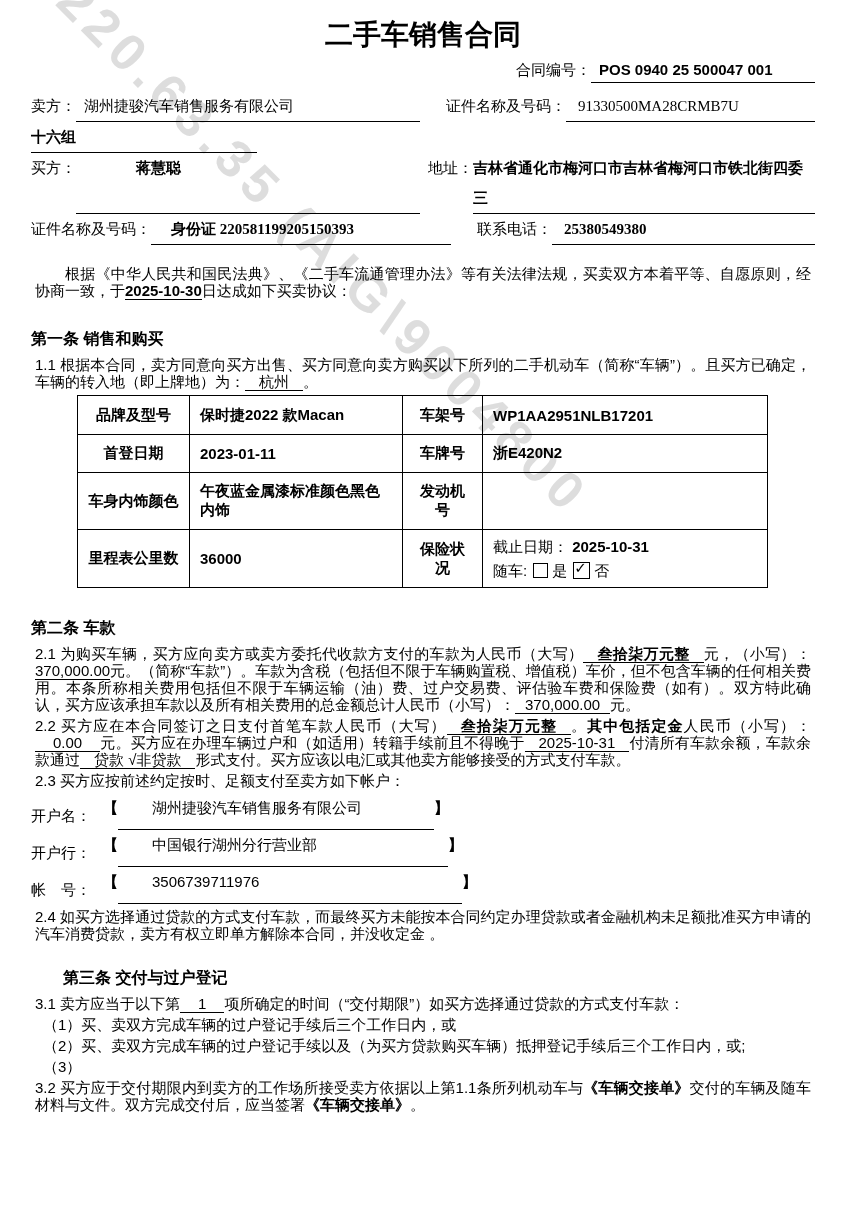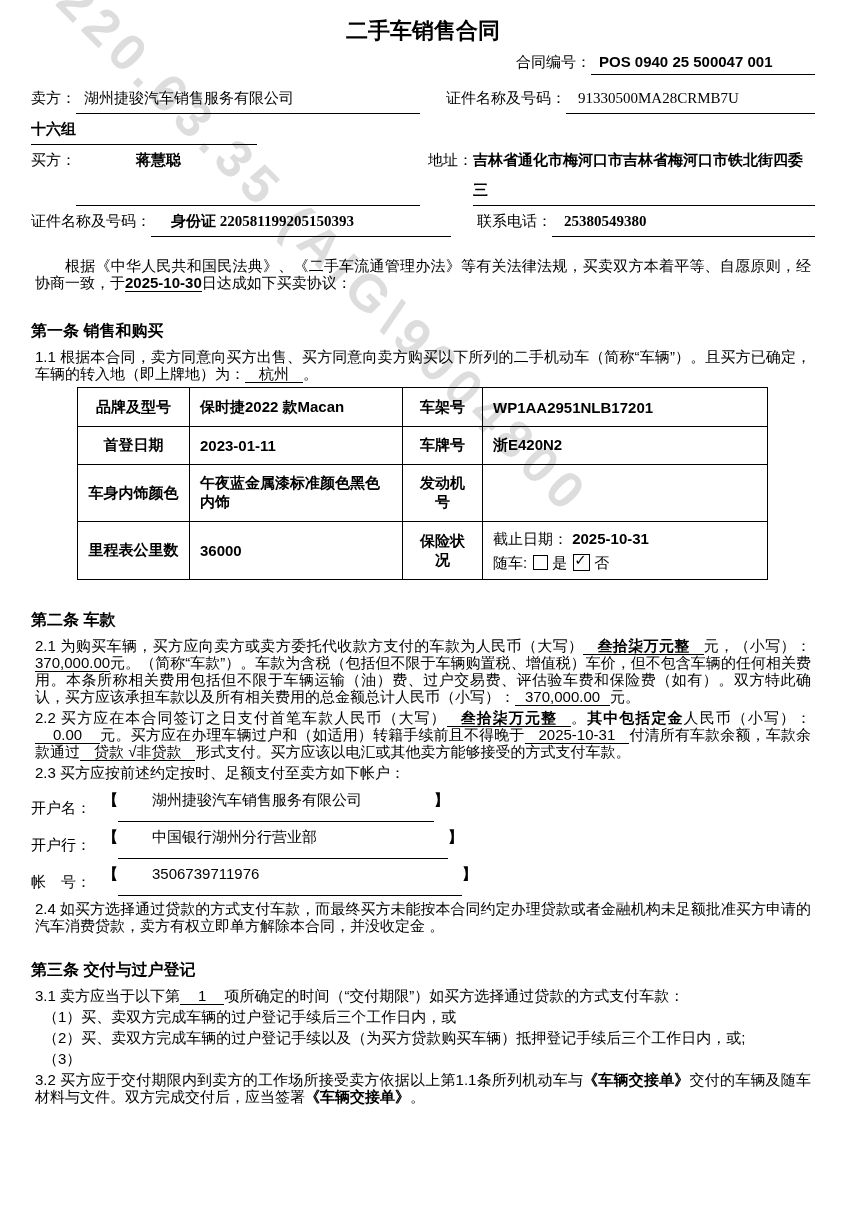--- a/index.html
+++ b/index.html
@@ -9,36 +9,36 @@
     font-family:"Liberation Sans","DejaVu Sans",sans-serif;
     font-size:15px; overflow:hidden;
   }
   .wm{
     position:absolute; white-space:nowrap; font-weight:bold;
     color:#bdbdbd; opacity:.5; letter-spacing:7px; font-size:52px;
     transform:rotate(45deg); transform-origin:0 0; pointer-events:none; z-index:0;
   }
   .wm1{left:88px; top:-30px;}
   .content{position:relative; z-index:1;}
-  h1.title{font-size:22px; text-align:center; margin:0 0 4px 0; font-weight:bold;}
+  h1.title{font-size:28px; text-align:center; margin:0 0 4px 0; font-weight:bold;}
   .b{font-weight:bold;}
   .u{border-bottom:1.4px solid #000;} .px10{padding:0 10px;} .px14{padding:0 14px;} .px18{padding:0 18px;}
   .row-right{display:flex; justify-content:flex-end; line-height:24px; margin-bottom:8px;}
   .cno-val{min-width:212px; padding:0 4px 0 8px;}
   .prow{display:flex; line-height:30px;font-family:Liberation Serif, serif;}
   .fill{flex:1;}
   .w344{width:344px; box-sizing:border-box;}
   .w300{width:300px; box-sizing:border-box;}
   .w226{width:226px; box-sizing:border-box;}
   .pl8{padding-left:8px;} .pl20{padding-left:20px;} .pl60{padding-left:60px;} .pl12{padding-left:12px;}
   .ml26{margin-left:26px;} .ml8{margin-left:8px;}
   .clause{margin:4px; line-height:17px; text-align:justify;}
   .indent{text-indent:2em;}
   .sec{font-size:16px; font-weight:bold; margin:0; line-height:27px;}
-  .mt20{margin-top:20px;} .mt26{margin-top:26px;} .mt22{margin-top:22px;}
+  .mt20{margin-top:20px;} .mt26{margin-top:26px;} .mt22{margin-top:22px;margin-left:32px;}
   table.veh{border-collapse:collapse; width:690px; margin:5px 0 0 46px; table-layout:fixed;}
   table.veh td{border:1.6px solid #000; padding:2px 10px; font-weight:bold; vertical-align:middle;}
   td.lbl{text-align:center; padding:2px 4px;}
   tr.r1 td{height:34px;} tr.r2 td{height:33px;} tr.r3 td{height:52px;} tr.r4 td{height:53px;}
   .ins-l1{line-height:24px;}
   .ins-l1 .dl{font-weight:normal;}
   .ins-l2{font-weight:normal; line-height:24px; display:flex; align-items:center;}
   .cb{display:inline-block; width:13px; height:13px; border:1.6px solid #000; margin:0 4px 0 6px; position:relative; background:#fff;}
   .cb.checked{width:15px; height:15px;}
   .cb .gl{position:absolute; left:0; top:-3px; font-size:15px; font-weight:bold; font-style:normal; line-height:15px;}

